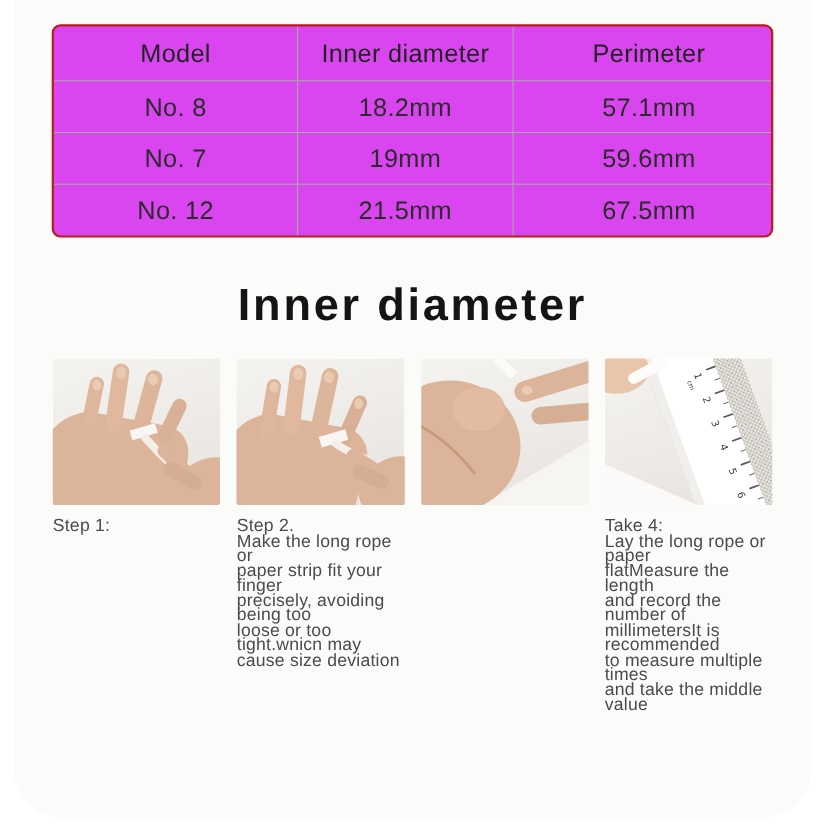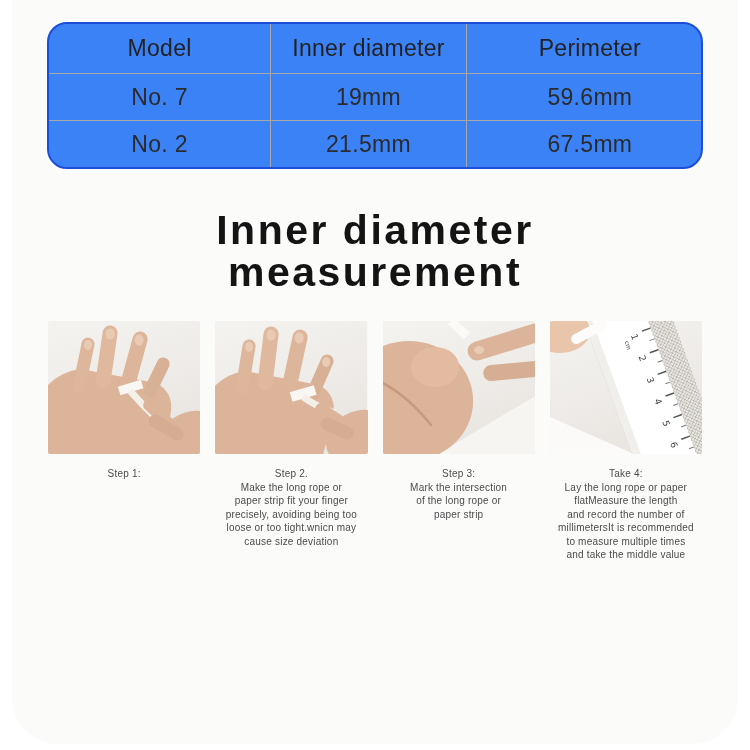--- a/index.html
+++ b/index.html
@@ -2,41 +2,41 @@
 <html><head>
 <meta charset="utf-8">
 <style>
   html,body{margin:0;padding:0;background:#ffffff;}
   body{width:750px;height:750px;overflow:hidden;
        font-family:"Liberation Sans","DejaVu Sans",sans-serif;color:#2d2d2d;}
   .card{width:726px;margin:0 12px;min-height:744px;background:#fbfbfa;
         border-radius:0 0 46px 46px;padding-top:1px;box-sizing:border-box;}
 
   
-  .table-wrap{width:652px;margin:21px auto 0;border:2px solid #1d4ed8;
-              border-radius:20px;overflow:hidden;background:#3b82f6;}
+  .table-wrap{width:652px;margin:21px auto 0;border:2px solid #b91c1c;
+              border-radius:8px;overflow:hidden;background:#d946ef;}
   table{border-collapse:collapse;width:100%;table-layout:fixed;}
   col.c1{width:34%;} col.c2{width:30%;} col.c3{width:36%;}
   th,td{border-right:1.5px solid #a8a8a8;border-bottom:1.5px solid #a8a8a8;
         text-align:center;font-weight:400;font-size:23px;color:#2b2b2b;
         letter-spacing:.3px;padding:0;}
   th{height:49px;font-size:23px;color:#222;}
   td{height:46px;}
   th:last-child,td:last-child{border-right:none;padding-left:12px;}
   tr:last-child td{border-bottom:none;}
 
   
   .heading{margin-top:40px;text-align:center;font-weight:800;color:#141414;
            font-size:41px;line-height:42px;letter-spacing:2.5px;}
 
   
   .steps{display:flex;gap:15px;width:654px;margin:28px auto 0;}
   .step{flex:1;min-width:0;}
   .photo{display:block;width:100%;height:133px;border-radius:2px;}
-  .caption{margin-top:13px;text-align:center;font-size:10px;line-height:13.5px;
+  .caption{margin-top:13px;font-size:16px;line-height:13.5px;
            color:#4b4b4b;letter-spacing:.2px;}
   .caption .title{white-space:pre-line;}
   .caption .lines{white-space:pre-line;}
 </style>
 </head>
 <body>
 
 <div class="card">
 
   <div class="table-wrap">
@@ -48,36 +48,40 @@
         </colgroup>
       <thead>
         <tr>
           <th>Model</th>
           <th>Inner diameter</th>
           <th>Perimeter</th>
         </tr>
       </thead>
       <tbody>
         <tr>
+          <td>No. 8</td>
+          <td>18.2mm</td>
+          <td>57.1mm</td>
+        </tr>
+        <tr>
           <td>No. 7</td>
           <td>19mm</td>
           <td>59.6mm</td>
         </tr>
         <tr>
-          <td>No. 2</td>
+          <td>No. 12</td>
           <td>21.5mm</td>
           <td>67.5mm</td>
         </tr>
       </tbody>
     </table>
   </div>
 
   <div class="heading">
     <div>Inner diameter</div>
-    <div>measurement</div>
   </div>
 
   <div class="steps">
 
     <div class="step">
       <svg class="photo" viewBox="0 0 152 133" preserveAspectRatio="none">
         <defs>
           <linearGradient id="pbg" x1="0" y1="0" x2="0.4" y2="1">
             <stop offset="0" stop-color="#f5f3f0"></stop>
               <stop offset="1" stop-color="#e9e6e2"></stop>
@@ -152,26 +156,20 @@
           <ellipse cx="52" cy="46" rx="24" ry="20" fill="#e2bba1"></ellipse>
           <path d="M0,62 Q26,76 48,104" stroke="#c69a7e" stroke-width="2.5" fill="none" stroke-linecap="round"></path>
         </g>
         <g>
           <line x1="152" y1="12" x2="94" y2="30" stroke="#dcb49a" stroke-width="19" stroke-linecap="round"></line>
           <line x1="152" y1="48" x2="108" y2="52" stroke="#d6ae94" stroke-width="16" stroke-linecap="round"></line>
           <ellipse cx="96" cy="29" rx="5" ry="4" fill="#e9cbb3"></ellipse>
         </g>
         <line x1="68" y1="0" x2="84" y2="15" stroke="#fbfaf7" stroke-width="9"></line>
       </svg>
-      <div class="caption">
-        <div class="title">Step 3:</div>
-        <div class="lines">Mark the intersection
-of the long rope or
-paper strip</div>
-      </div>
     </div>
 
     <div class="step">
       <svg class="photo" viewBox="0 0 152 133" preserveAspectRatio="none">
         <defs>
           <pattern id="hatch" width="4" height="4" patternUnits="userSpaceOnUse">
             <rect width="4" height="4" fill="#e9e7e2"></rect>
             <path d="M0,0 L4,4 M4,0 L0,4" stroke="#b7b3ac" stroke-width="0.8"></path>
           </pattern>
         </defs>

